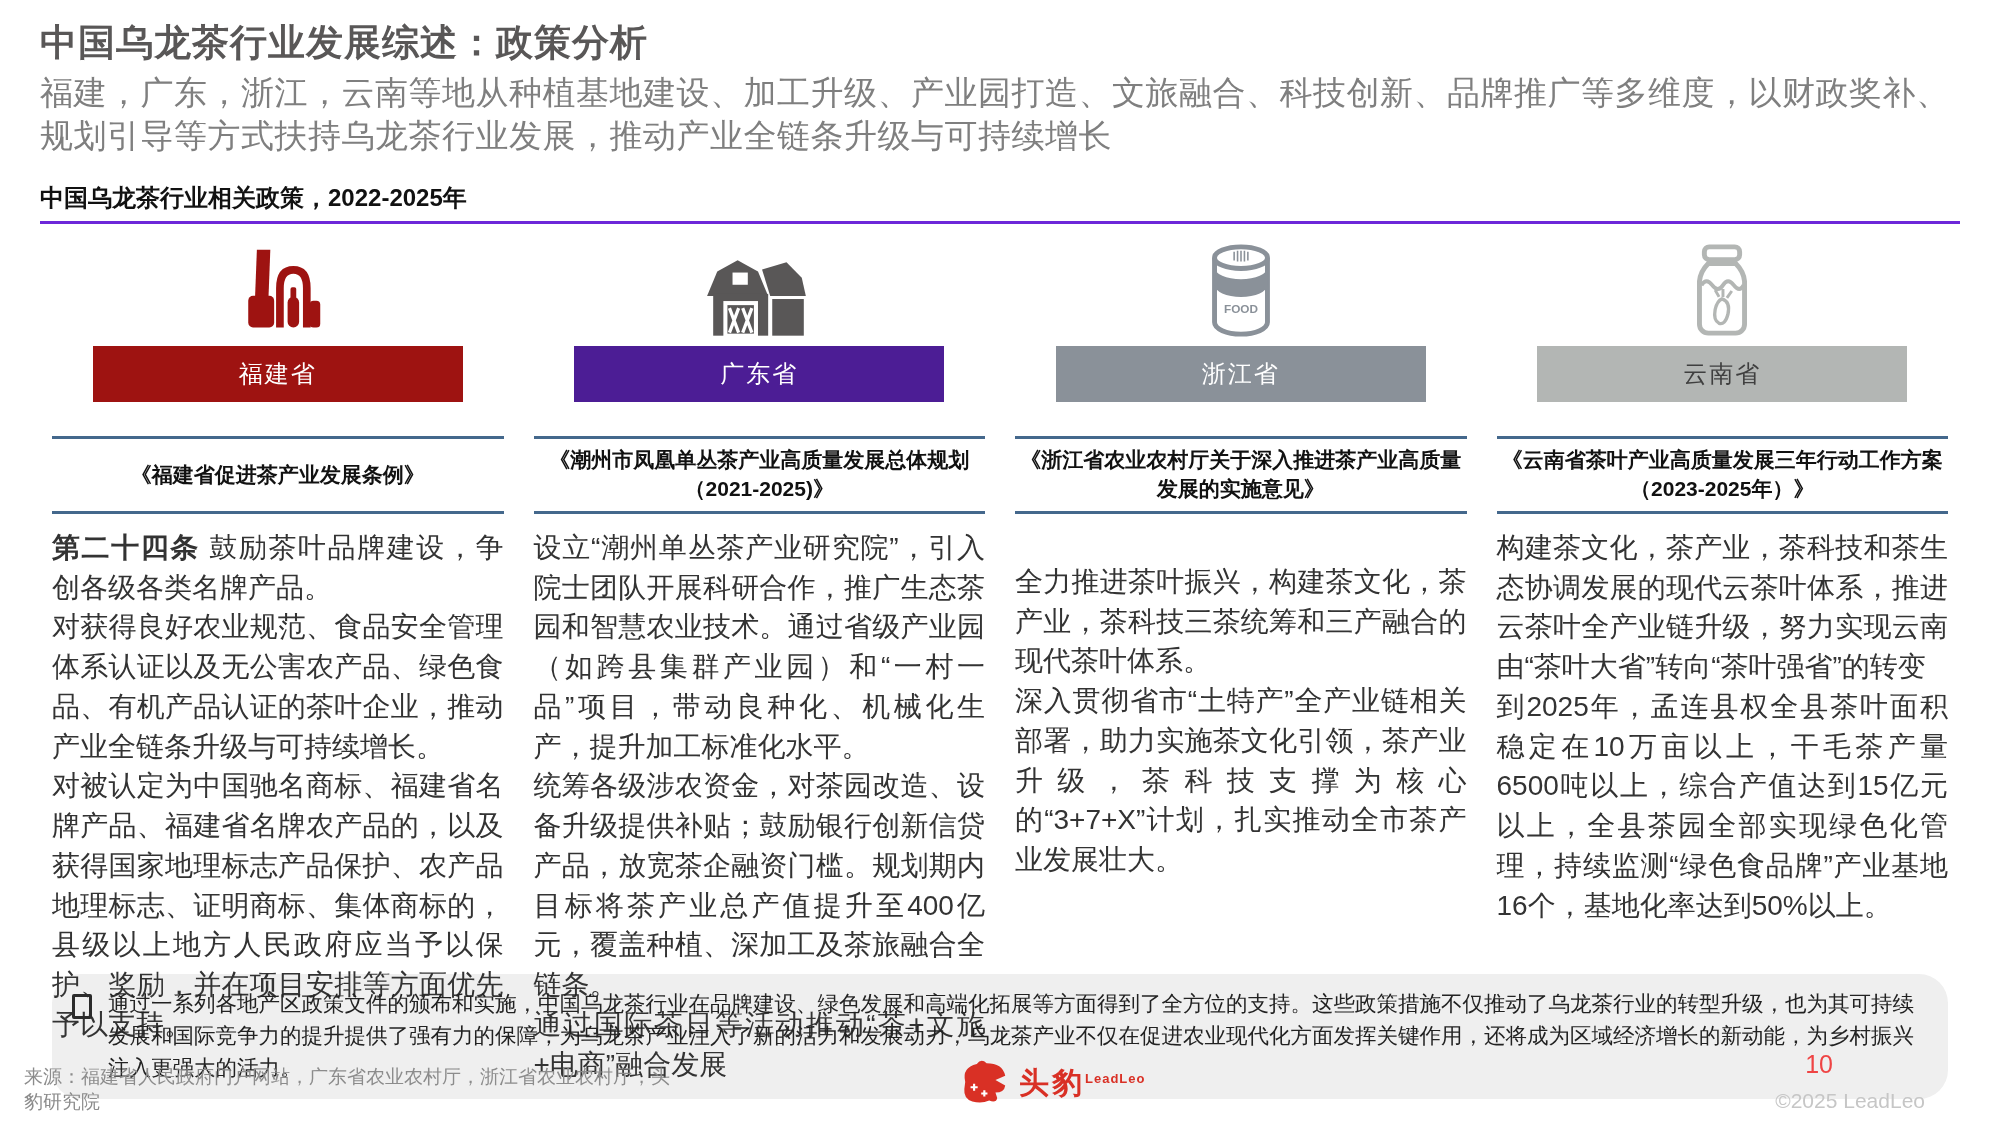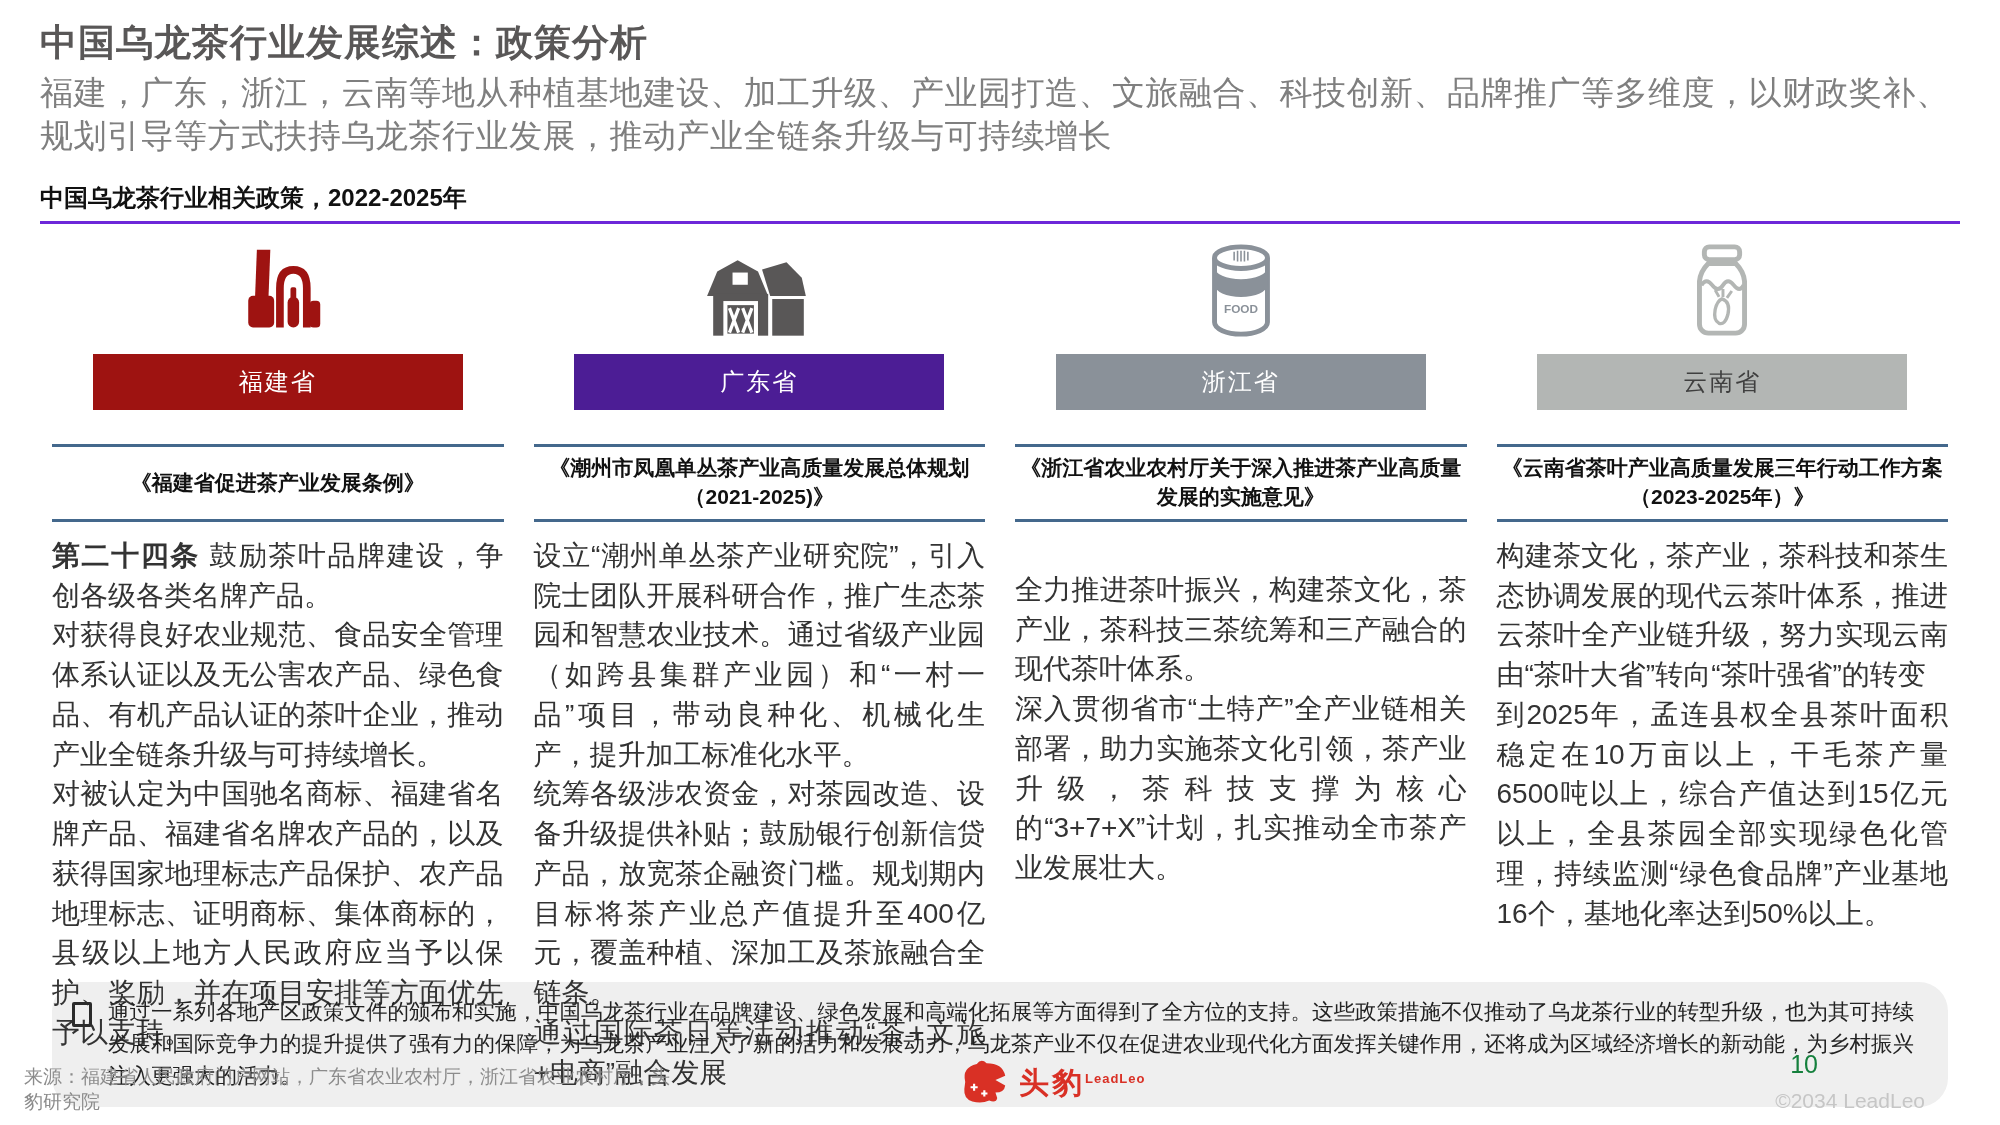--- a/index.html
+++ b/index.html
@@ -24,21 +24,21 @@
   
   .columns {
     display:grid; grid-template-columns:repeat(4,1fr); column-gap:30px;
     margin:16px 52px 0 52px;
   }
   .icon-area {
     height:100px; display:flex; align-items:flex-end; justify-content:center;
     padding-bottom:6px;
   }
   .banner {
-    width:82%; margin:8px auto; height:56px; display:flex; align-items:center;
+    width:82%; margin:0 auto; height:56px; display:flex; align-items:center;
     justify-content:center; font-size:24px; color:#ffffff; letter-spacing:2px;text-align:right;
   }
   .banner-0 { background:#9E1311; }
   .banner-1 { background:#4c1d95; }
   .banner-2 { background:#8A9199; }
   .banner-3 { background:#B3B6B4; color:#3F3F3F; }
   .policy-title {
     margin-top:34px; border-top:3px solid #44688C; border-bottom:3px solid #44688C;
     height:78px; box-sizing:border-box; display:flex; align-items:center;
     justify-content:center; text-align:center; font-size:21px; font-weight:bold;
@@ -67,21 +67,21 @@
     font-size:19px; line-height:1.35;
   }
   .logo {
     position:absolute; left:47.8%; bottom:16px; display:flex; align-items:center;
     gap:9px;
   }
   .logo-text { display:flex; line-height:1; }
   .logo-cn { color:#D93025; font-size:30px; font-weight:bold; letter-spacing:3px; }
   .logo-en { color:#D93025; font-size:13px; font-weight:bold; margin-top:4px; letter-spacing:1px; }
   .page-number {
-    position:absolute; right:182px; bottom:46px; color:#15803d; font-size:25px;
+    position:absolute; right:167px; bottom:46px; color:#ef4444; font-size:25px;
   }
   .copyright {
     position:absolute; right:75px; bottom:12px; color:#C6C6C6; font-size:21px;
   }
 </style>
 </head>
 <body>
 
 <div class="slide">
 
@@ -192,15 +192,15 @@
         <path d="M16,34 h8 M20,30 v8 M28,41 h7 M31.5,37.5 v7" stroke="#ffffff" stroke-width="2.4"></path>
       </svg>
     </span>
     <span class="logo-text">
       <span class="logo-cn">头豹</span>
       <span class="logo-en">LeadLeo</span>
     </span>
   </div>
 
   <div class="page-number">10</div>
-  <div class="copyright">©2034 LeadLeo</div>
+  <div class="copyright">©2025 LeadLeo</div>
 
 </div>
 
 </body></html>

